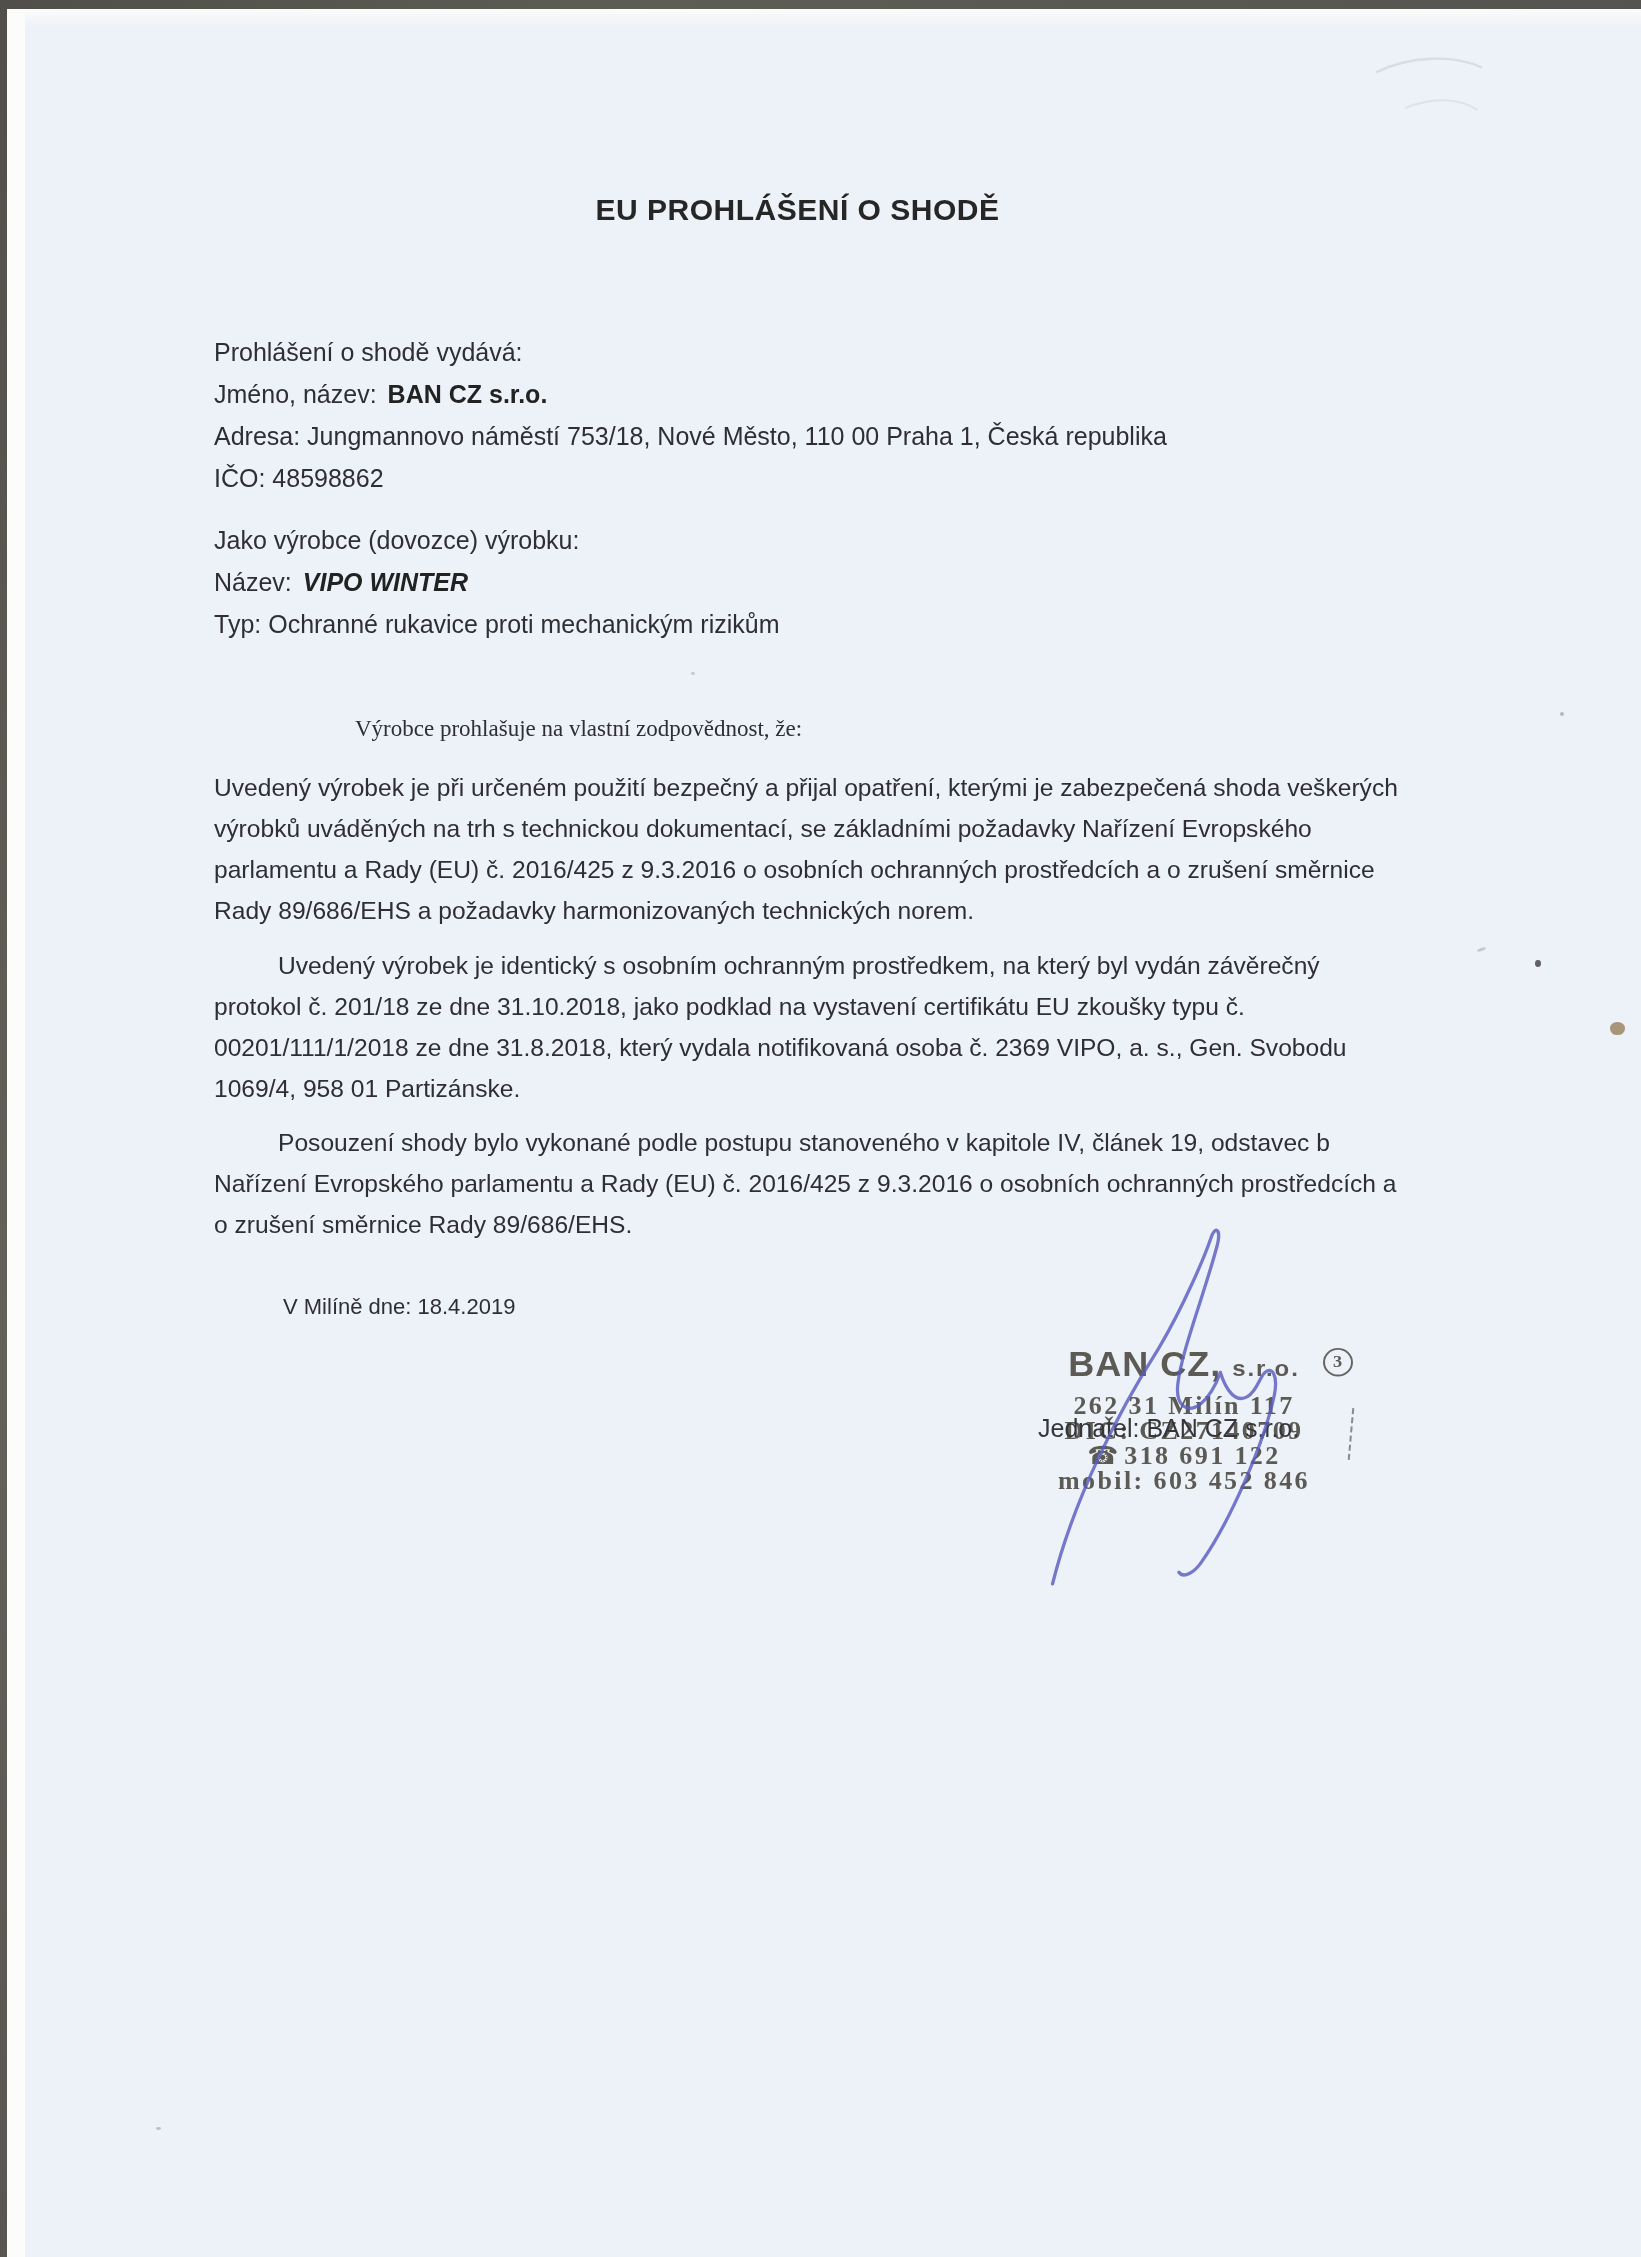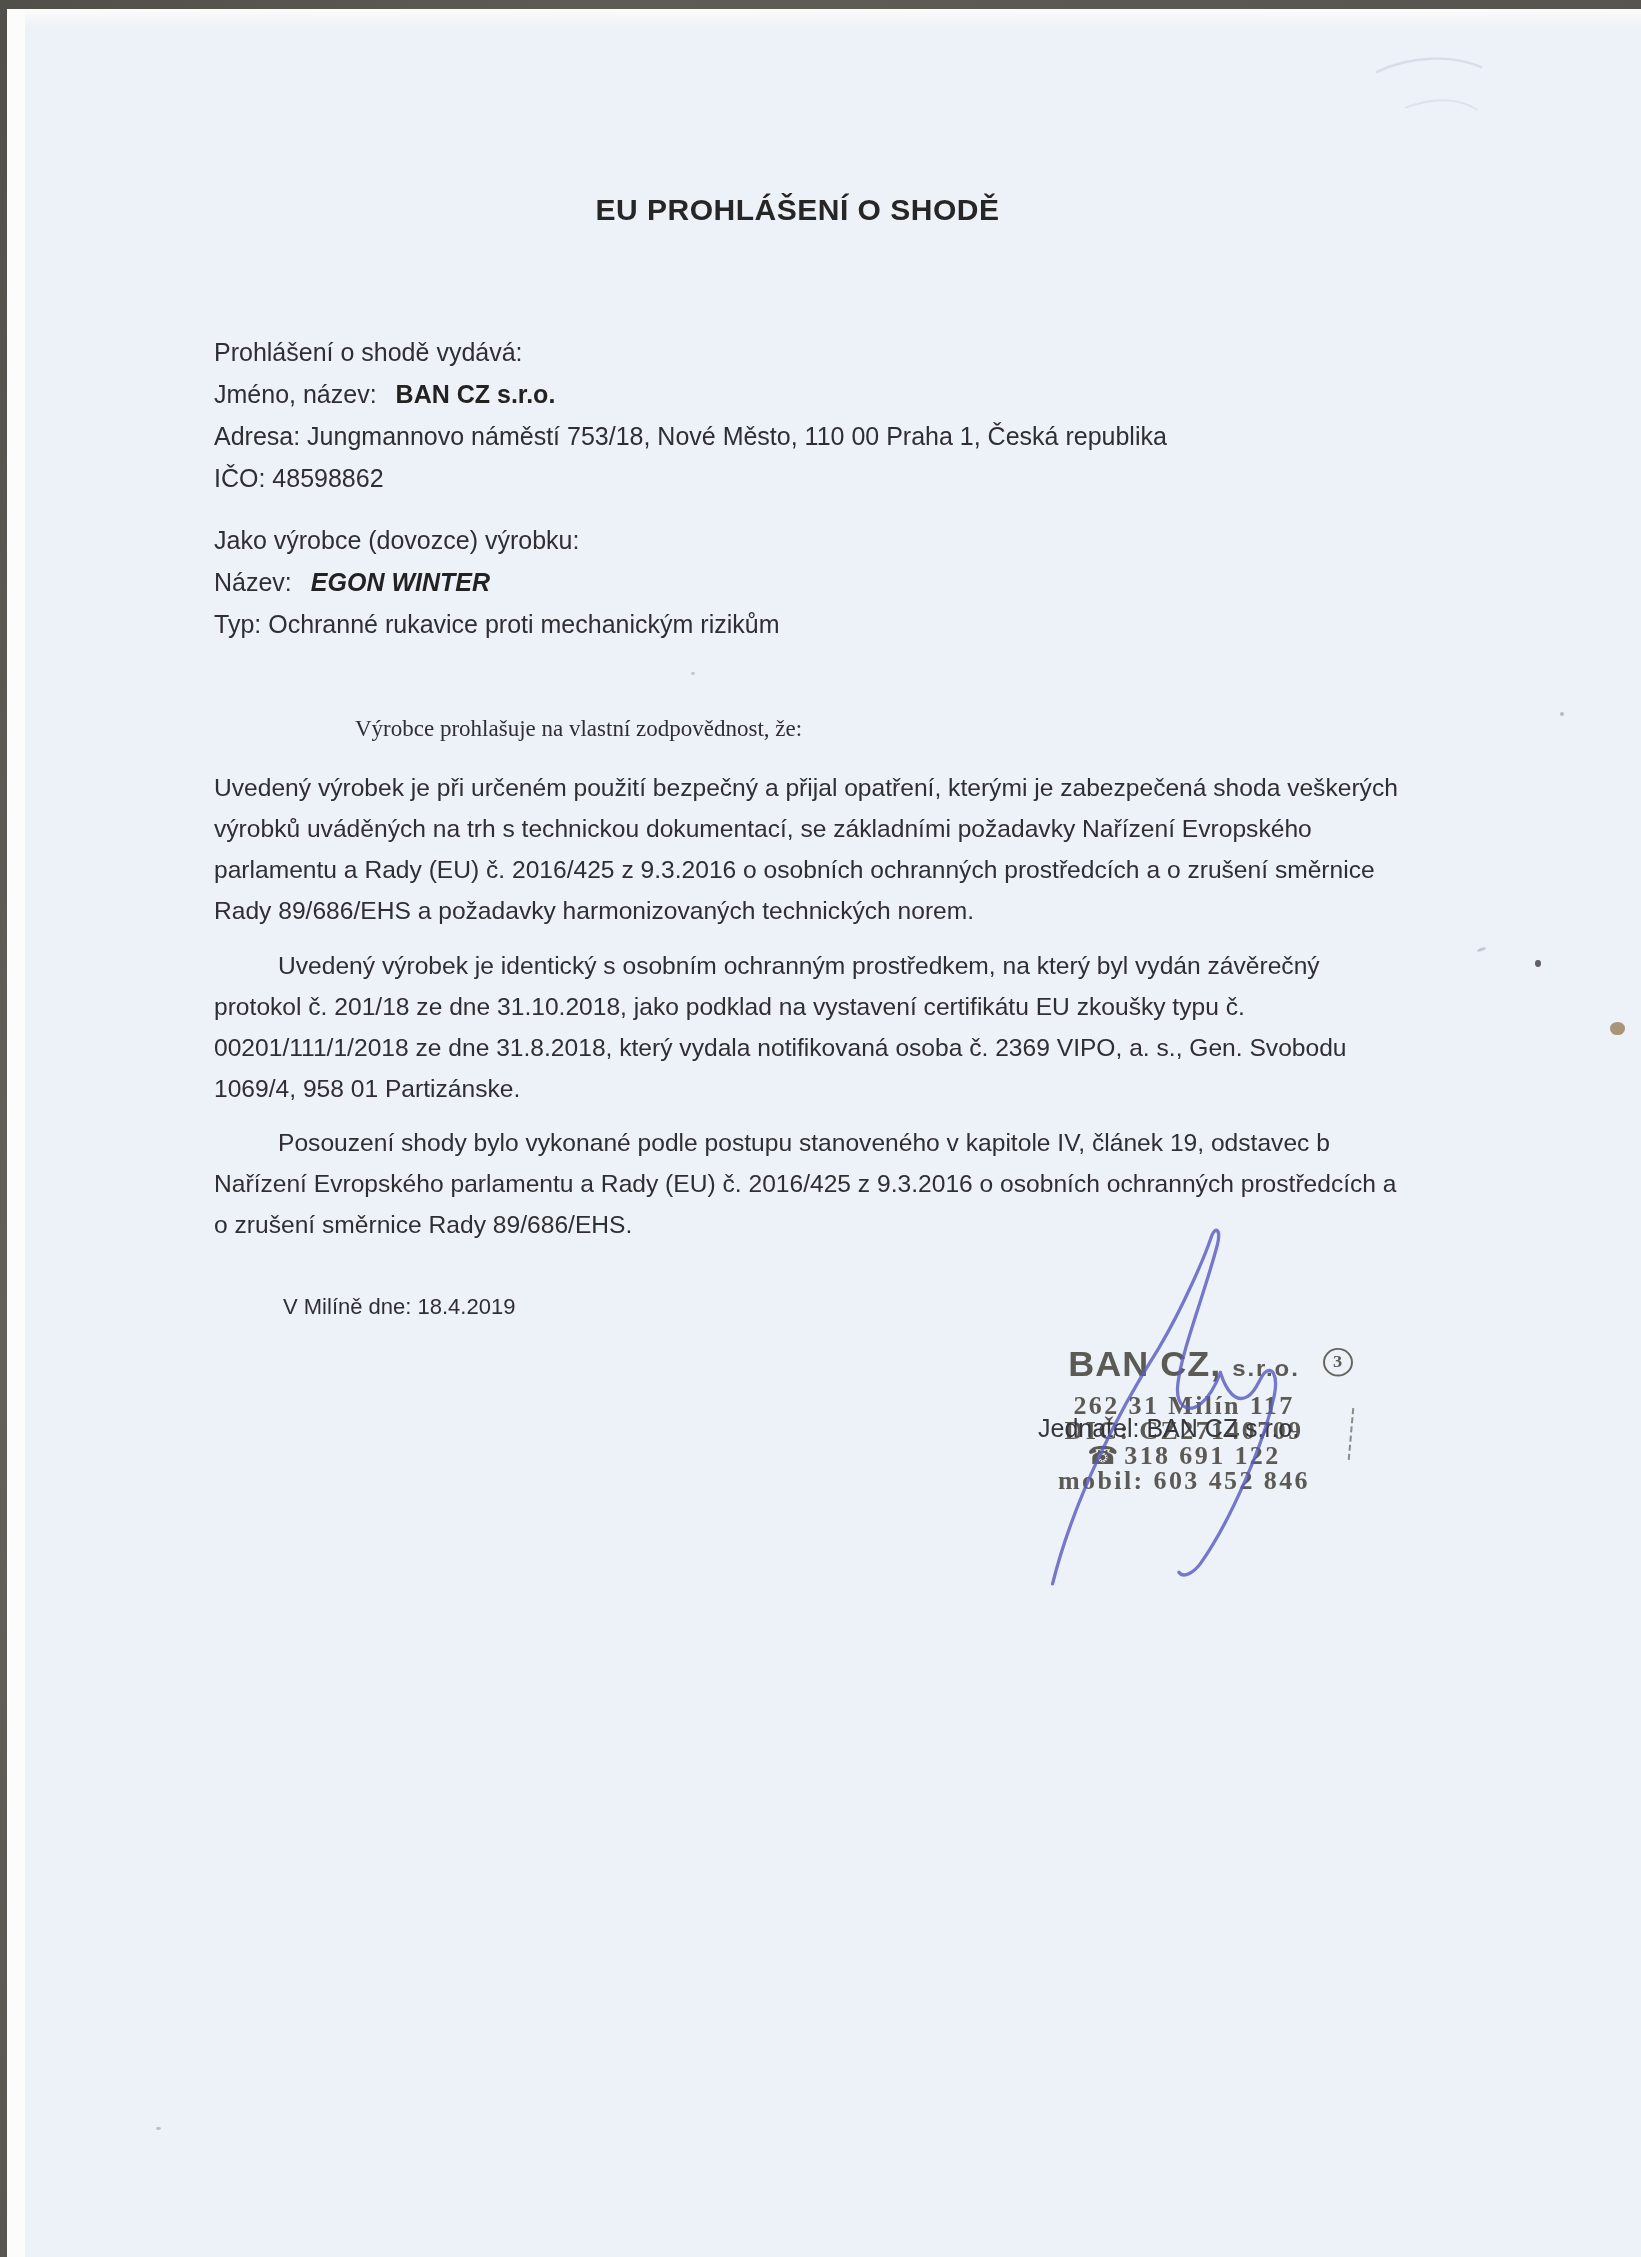--- a/index.html
+++ b/index.html
@@ -16,21 +16,21 @@
       background:linear-gradient(90deg,rgba(190,190,190,0),rgba(170,170,168,.30));}
 
   .doc-title{position:absolute;left:25px;top:193px;width:1545px;text-align:center;
       font-size:30px;font-weight:700;letter-spacing:0.5px;color:#262626;}
 
   .block{position:absolute;left:214px;width:1197px;font-size:25px;line-height:42px;}
   .block-issuer{top:331px;}
   .block-product{top:519px;}
   .b{font-weight:700;color:#222;text-align:right;}
   .bi{font-weight:700;font-style:italic;color:#222;}
-  .lbl{margin-right:19px;}
+  .lbl{margin-right:11px;}
 
   .decl-heading{position:absolute;left:355px;top:716px;font-size:23px;font-family:Liberation Serif, serif;}
 
   .para{position:absolute;left:214px;width:1197px;font-size:24.6px;line-height:41px;text-align:left;}
   .para-1{top:742px;}
   .para-2{top:920px;text-indent:64px;}
   .para-3{top:1097px;text-indent:64px;}
 
   .date-line{position:absolute;left:271px;top:1294px;font-size:22px;margin-left:12px;}
   .signatory{position:absolute;left:1038px;top:1414px;font-size:25px;color:#35353a;z-index:3;}
@@ -81,21 +81,21 @@
 
   <div class="block block-issuer">
     <div>Prohlášení o shodě vydává:</div>
     <div><span class="lbl">Jméno, název:</span><span class="b">BAN CZ s.r.o.</span></div>
     <div>Adresa: Jungmannovo náměstí 753/18, Nové Město, 110 00 Praha 1, Česká republika</div>
     <div>IČO: 48598862</div>
   </div>
 
   <div class="block block-product">
     <div>Jako výrobce (dovozce) výrobku:</div>
-    <div><span class="lbl">Název:</span><span class="bi">EGON WINTER</span></div>
+    <div><span class="lbl">Název:</span><span class="bi">VIPO WINTER</span></div>
     <div>Typ: Ochranné rukavice proti mechanickým rizikům</div>
   </div>
 
   <div class="decl-heading">Výrobce prohlašuje na vlastní zodpovědnost, že:</div>
 
   <p class="para para-1">Uvedený výrobek je při určeném použití bezpečný a přijal opatření, kterými je zabezpečená shoda veškerých výrobků uváděných na trh s technickou dokumentací, se základními požadavky Nařízení Evropského parlamentu a Rady (EU) č. 2016/425 z 9.3.2016 o osobních ochranných prostředcích a o zrušení směrnice Rady 89/686/EHS a požadavky harmonizovaných technických norem.</p>
   <p class="para para-2">Uvedený výrobek je identický s osobním ochranným prostředkem, na který byl vydán závěrečný protokol č. 201/18 ze dne 31.10.2018, jako podklad na vystavení certifikátu EU zkoušky typu č. 00201/111/1/2018 ze dne 31.8.2018, který vydala notifikovaná osoba č. 2369 VIPO, a. s., Gen. Svobodu 1069/4, 958 01 Partizánske.</p>
   <p class="para para-3">Posouzení shody bylo vykonané podle postupu stanoveného v kapitole IV, článek 19, odstavec b Nařízení Evropského parlamentu a Rady (EU) č. 2016/425 z 9.3.2016 o osobních ochranných prostředcích a o zrušení směrnice Rady 89/686/EHS.</p>
 
   <div class="date-line">V Milíně dne: 18.4.2019</div>

